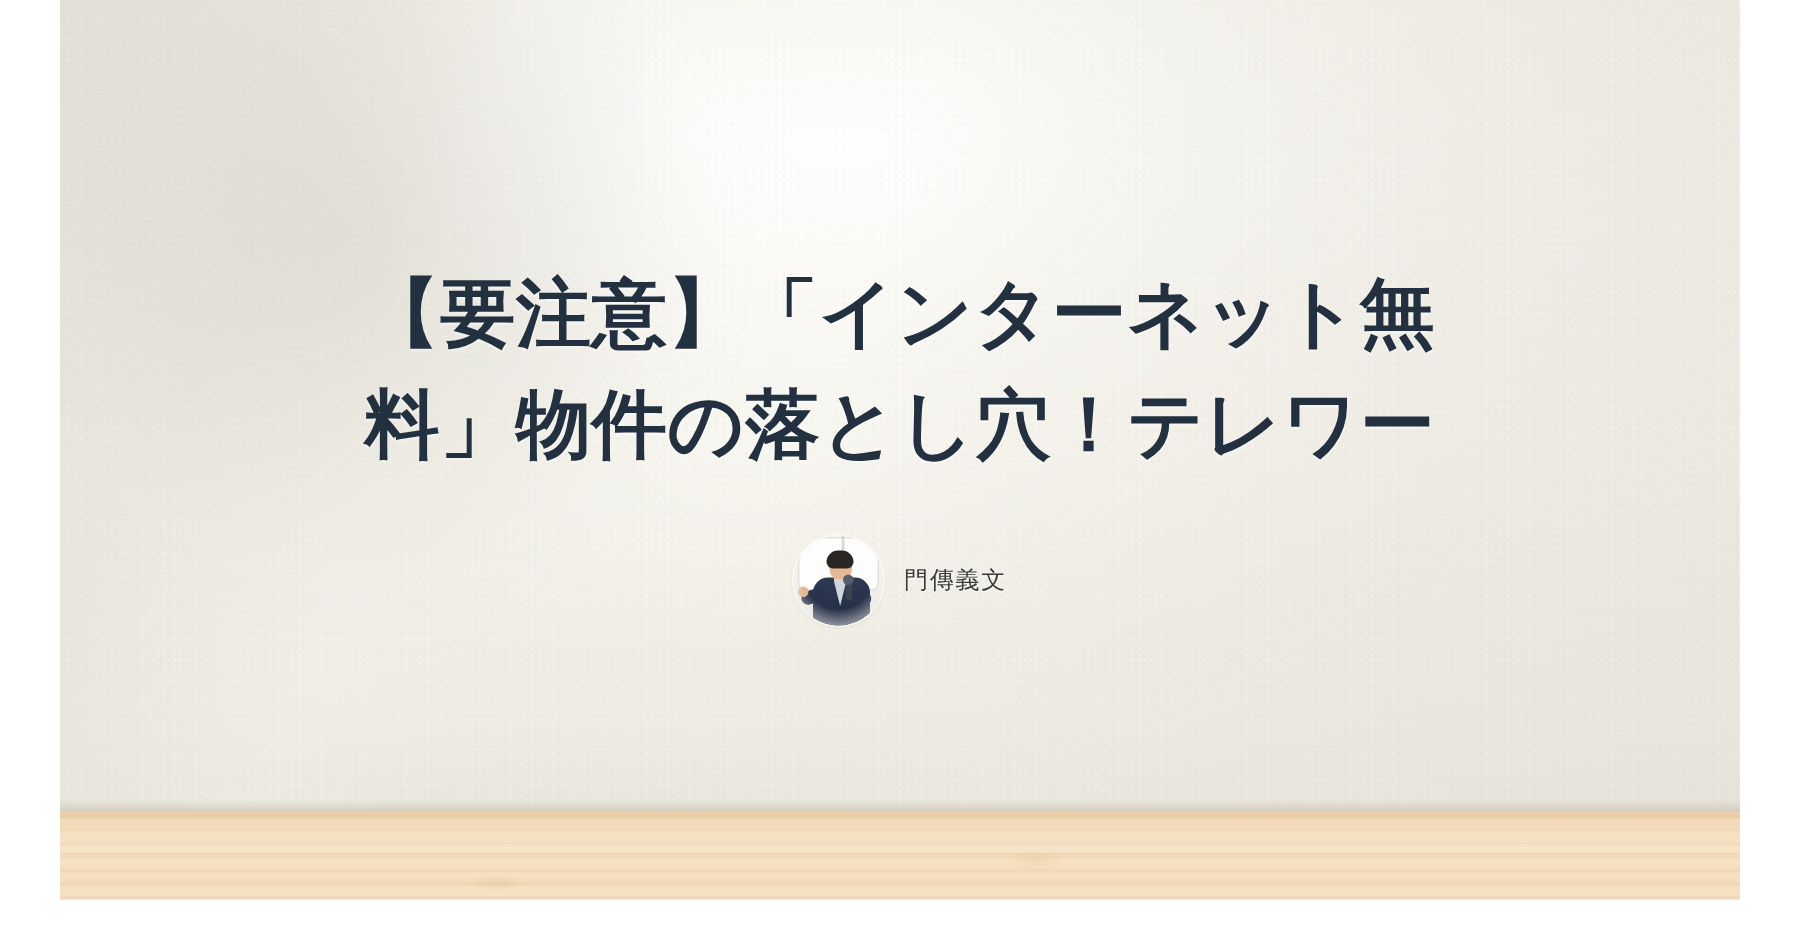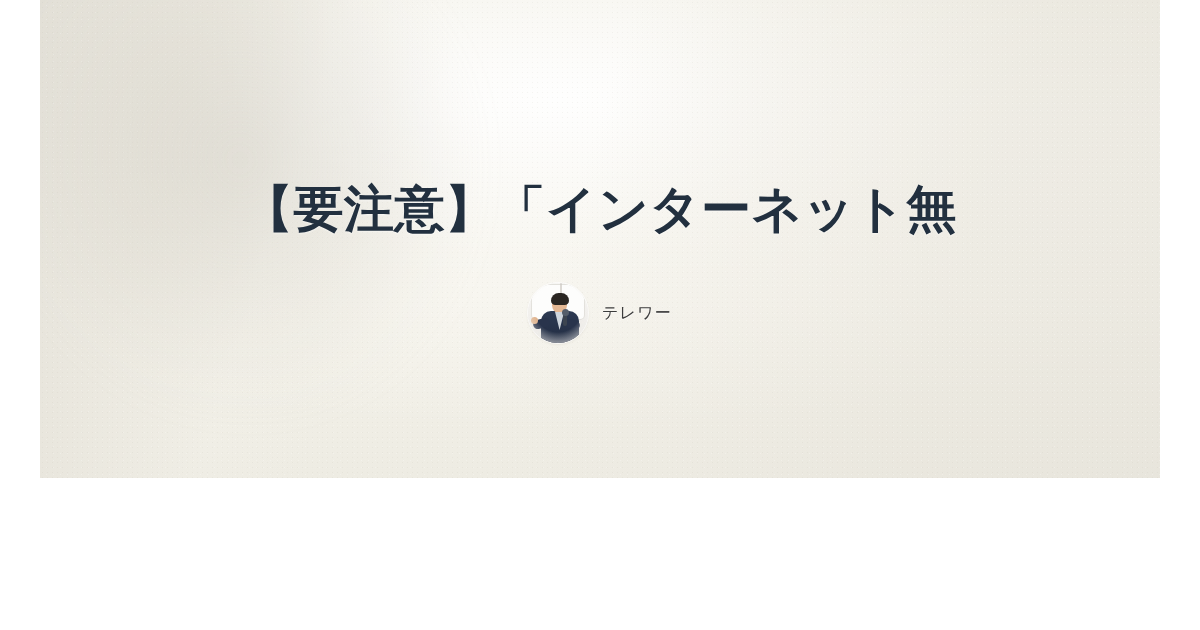--- a/index.html
+++ b/index.html
@@ -11,21 +11,21 @@
     width: 1200px;
     height: 630px;
     overflow: hidden;
     font-family: "Liberation Sans", "DejaVu Sans", sans-serif;
   }
 
   
   .og-card {
     position: relative;
     width: 1200px;
-    height: 478px;
+    height: 600px;
     background: #ffffff;
     overflow: hidden;
   }
 
   
   .bg-photo {
     position: absolute;
     left: 40px;
     top: 0;
     width: 1120px;
@@ -360,32 +360,33 @@
     <div class="bg-floor"></div>
   </div>
 
   <div class="band band-left"></div>
   <div class="band band-right"></div>
 
   <div class="content">
 
     <h1 class="title">
       <span class="tline">【要注意】「インターネット無</span>
+      <span class="tline">料」物件の落とし穴！テレワー</span>
     </h1>
 
     <div class="author">
       <div class="avatar">
         <div class="av-room"></div>
         <div class="av-torso"></div>
         <div class="av-shirt"></div>
         <div class="av-arm-l"></div>
         <div class="av-hand-l"></div>
         <div class="av-arm-r"></div>
         <div class="av-mic"></div>
         <div class="av-head"></div>
         <div class="av-hair"></div>
         <div class="av-vignette"></div>
       </div>
-      <div class="author-name">テレワー</div>
+      <div class="author-name">門傳義文</div>
     </div>
 
   </div>
 </div>
 
 </body></html>

